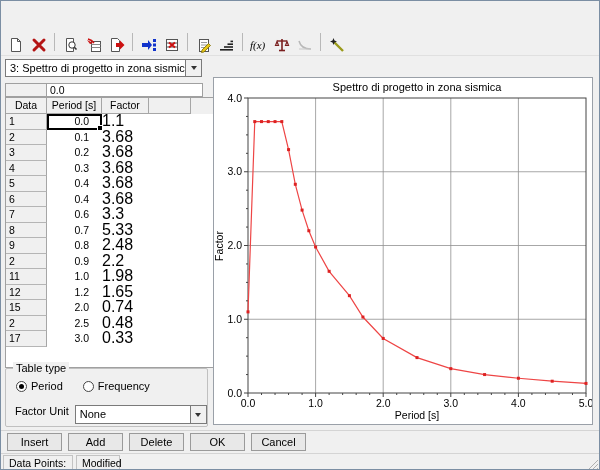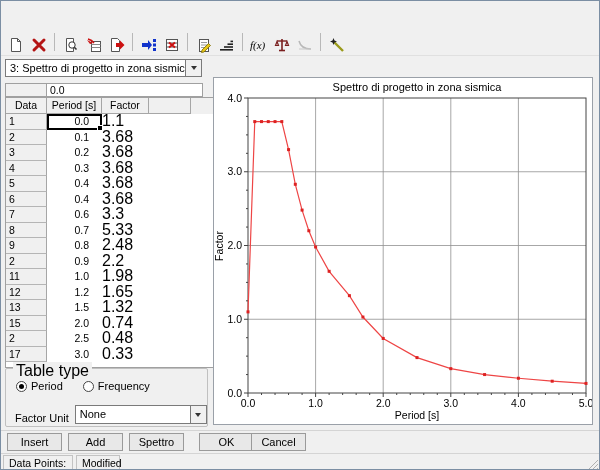--- a/index.html
+++ b/index.html
@@ -44,26 +44,26 @@
   .c-period.sel::after { content:''; position:absolute; right:0; bottom:0; width:4px; height:4px; background:#000; border-top:1px solid #fff; border-left:1px solid #fff; }
   .vscroll { position:absolute; right:0; top:0; width:17px; height:269px; background:#f0f0f0; border-left:1px solid #d0d0d0; }
   .sb-btn { width:17px; height:16px; display:flex; align-items:center; justify-content:center; }
   .sb-up { position:absolute; top:0; }
   .sb-down { position:absolute; bottom:0; }
   .tri-up { width:0;height:0;border-left:4px solid transparent;border-right:4px solid transparent;border-bottom:5px solid #555; }
   .tri-dn { width:0;height:0;border-left:4px solid transparent;border-right:4px solid transparent;border-top:5px solid #555; }
   .sb-thumb { position:absolute; top:16px; left:1px; width:15px; height:32px; background:#cdcdcd; }
   
   .groupbox { position:absolute; left:4px; top:367px; width:203px; height:59px; border:1px solid #c0c0c0; border-radius:2px; }
-  .gb-label { position:absolute; top:-7px; left:7px; background:#f0f0f0; padding:0 3px; font-size:16px; }
+  .gb-label { position:absolute; top:-7px; left:7px; background:#f0f0f0; padding:0 3px; font-size:11px; }
   .radio-row { position:absolute; left:10px; top:11px; display:flex; gap:20px; }
   .radio-opt { display:flex; align-items:center; gap:4px; }
   .radio { width:11px; height:11px; border:1px solid #444; border-radius:50%; background:#fff; display:flex; align-items:center; justify-content:center; }
   .radio .dot { width:5px; height:5px; border-radius:50%; background:#000; }
-  .fu-row { position:absolute; left:9px; top:36px; display:flex; align-items:flex-end; }
+  .fu-row { position:absolute; left:9px; top:36px; display:flex; align-items:flex-start; }
   .fu-label { font-size:11px; margin-right:6px; }
   #factor-unit-combo { position:static; width:132px; height:19px; }
   
   .chart-panel { position:absolute; left:212px; top:76px; width:380px; height:348px; background:#fff; border:1px solid #9aa0a8; }
   .chart-panel svg { display:block; }
   
   .sep-line { position:absolute; left:0; top:429px; width:100%; height:1px; background:#d4d4d4; }
   .btn-row { position:absolute; left:0; top:432px; width:100%; height:18px; }
   .pbtn { position:absolute; top:0; width:55px; height:18px; background:#e8e8e8; border:1px solid #9a9a9a; font-size:11px; text-align:center; line-height:16px; }
   
@@ -260,26 +260,20 @@
         <div class="trow">
           <div class="c-num">11</div>
           <div class="c-period">1.0</div>
           <div class="c-factor">1.98</div>
           <div class="c-blank"></div>
         </div>
         <div class="trow">
           <div class="c-num">12</div>
           <div class="c-period">1.2</div>
           <div class="c-factor">1.65</div>
-          <div class="c-blank"></div>
-        </div>
-        <div class="trow">
-          <div class="c-num">13</div>
-          <div class="c-period">1.5</div>
-          <div class="c-factor">1.32</div>
           <div class="c-blank"></div>
         </div>
         <div class="trow">
           <div class="c-num">15</div>
           <div class="c-period">2.0</div>
           <div class="c-factor">0.74</div>
           <div class="c-blank"></div>
         </div>
         <div class="trow">
           <div class="c-num">2</div>
@@ -421,22 +415,22 @@
       <text x="203" y="13" text-anchor="middle" font-size="11" fill="#000">Spettro di progetto in zona sismica</text>
       <text x="203" y="341" text-anchor="middle" font-size="10.5" fill="#000">Period [s]</text>
       <text x="9" y="168" text-anchor="middle" font-size="10.5" fill="#000" transform="rotate(-90 9 168)">Factor</text>
     </svg>
   </div>
 
   <div class="sep-line"></div>
   <div class="btn-row">
     <div class="pbtn" style="left:6px">Insert</div>
     <div class="pbtn" style="left:67px">Add</div>
-    <div class="pbtn" style="left:128px">Spettro</div>
-    <div class="pbtn" style="left:198px">OK</div>
+    <div class="pbtn" style="left:128px">Delete</div>
+    <div class="pbtn" style="left:189px">OK</div>
     <div class="pbtn" style="left:250px">Cancel</div>
   </div>
 
   <div class="statusbar">
     <div class="sb-panel" style="left:2px;width:70px">Data Points: 21</div>
     <div class="sb-panel" style="left:75px;width:44px">Modified</div>
     <svg class="grip" width="12" height="12">
       <line x1="2" y1="12" x2="12" y2="2" stroke="#b0b0b0"></line>
         <line x1="6" y1="12" x2="12" y2="6" stroke="#b0b0b0"></line>
         <line x1="10" y1="12" x2="12" y2="10" stroke="#b0b0b0"></line>

